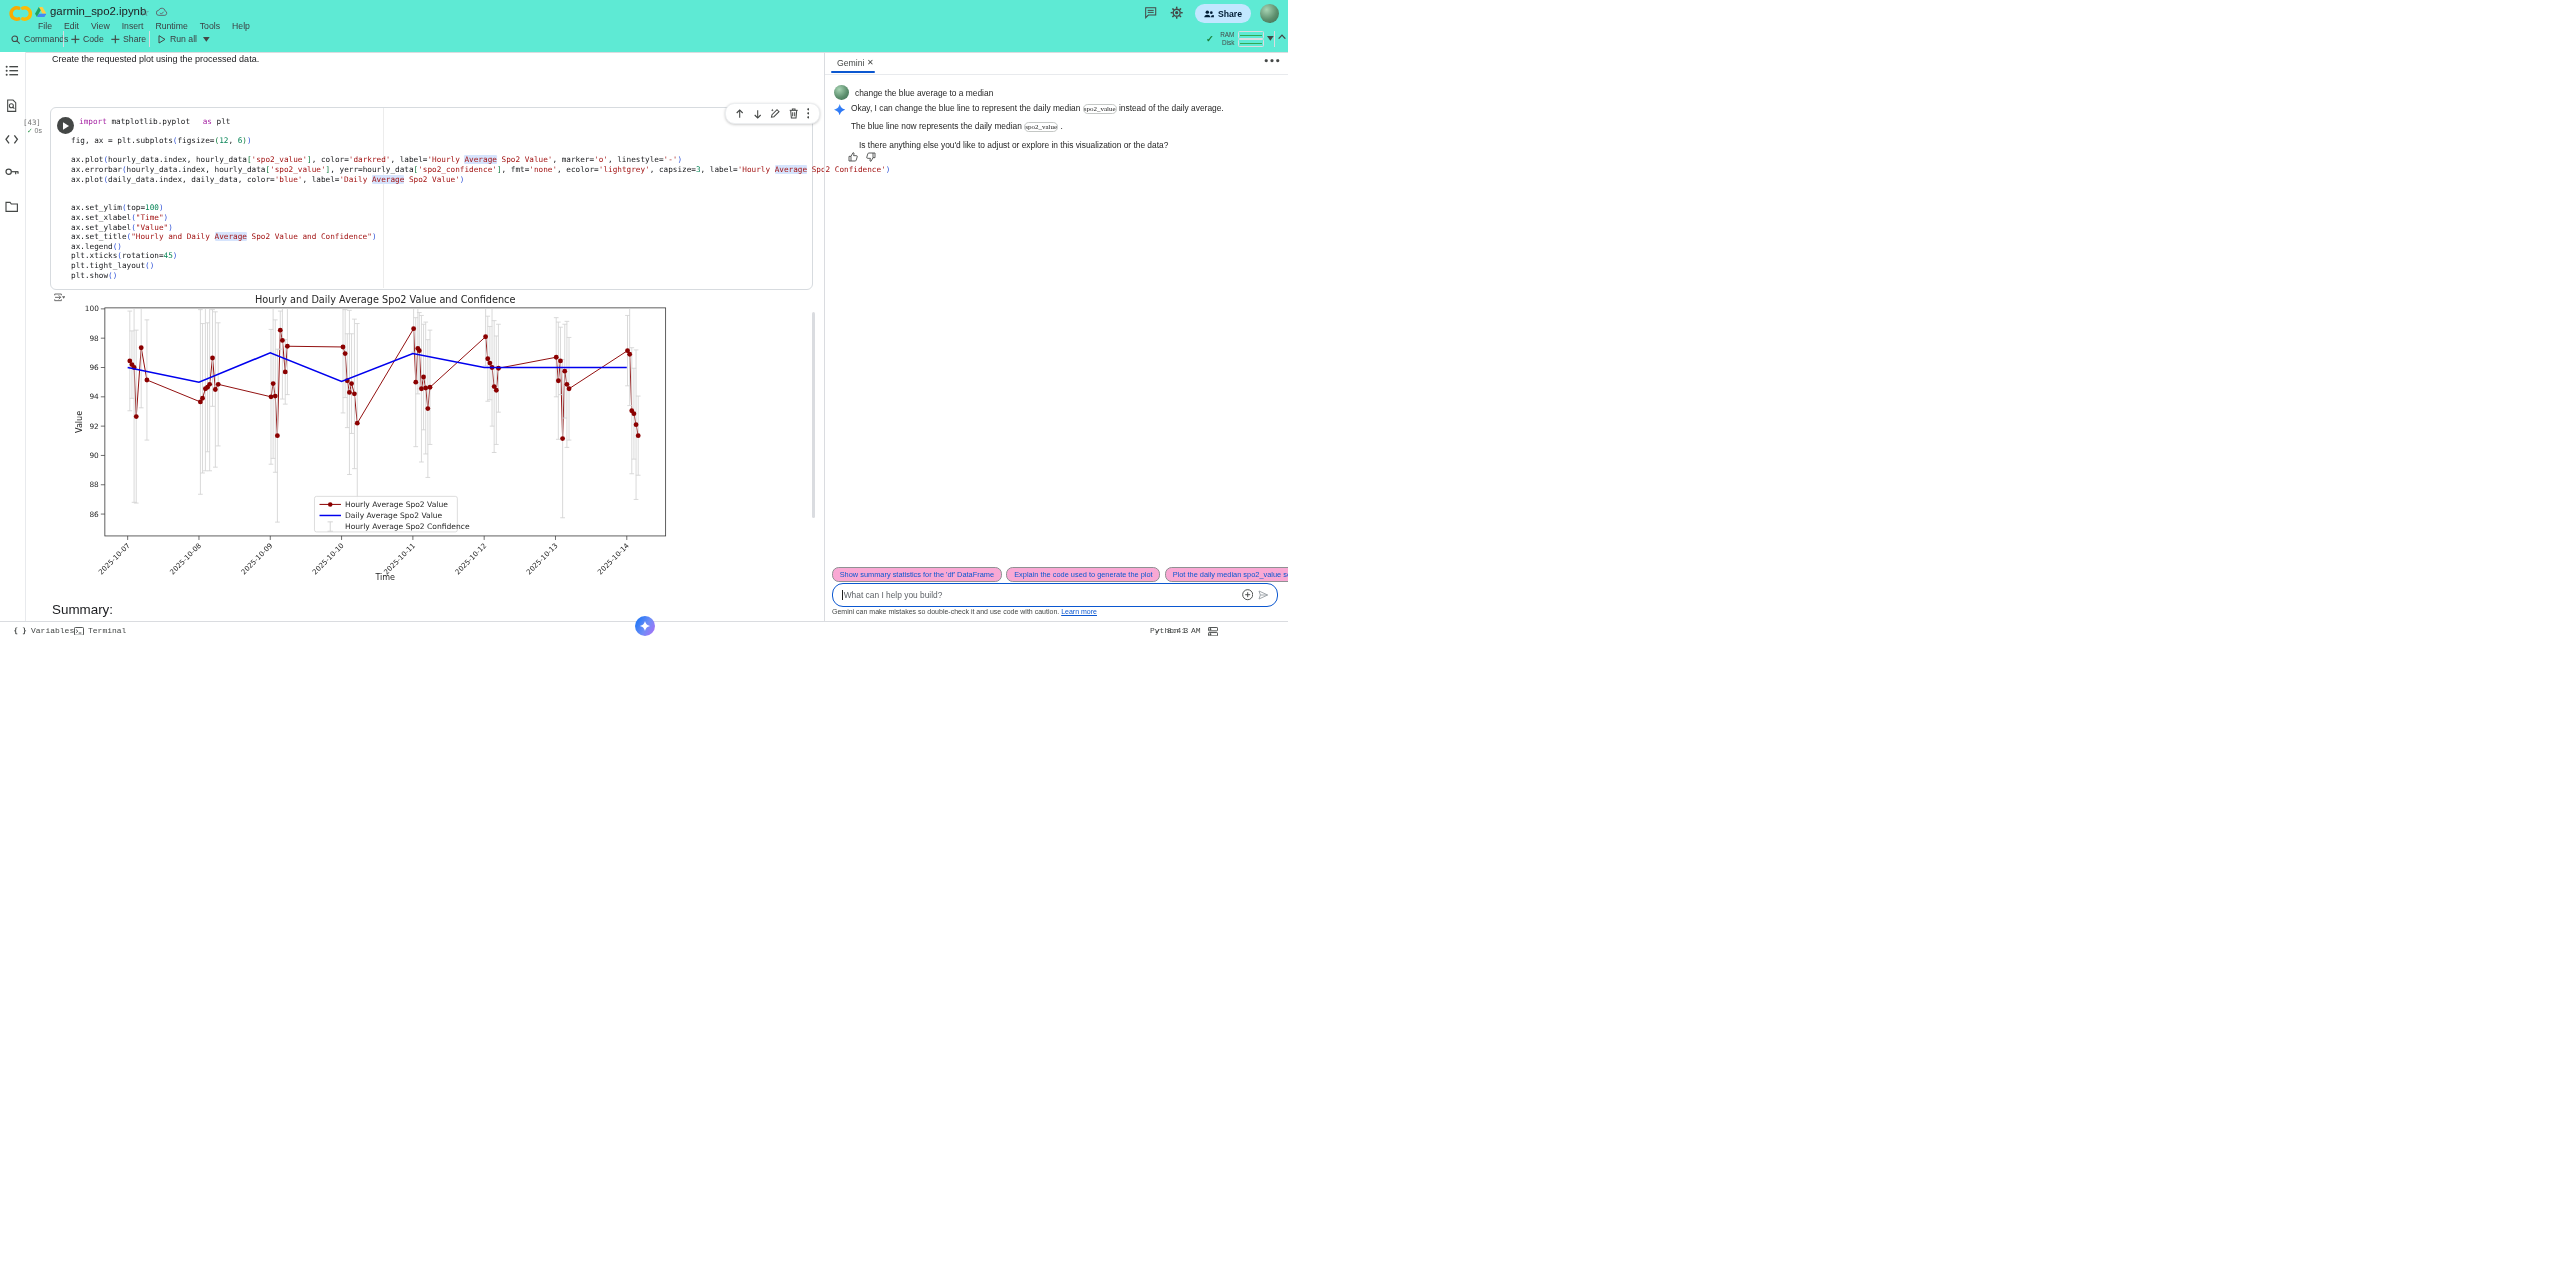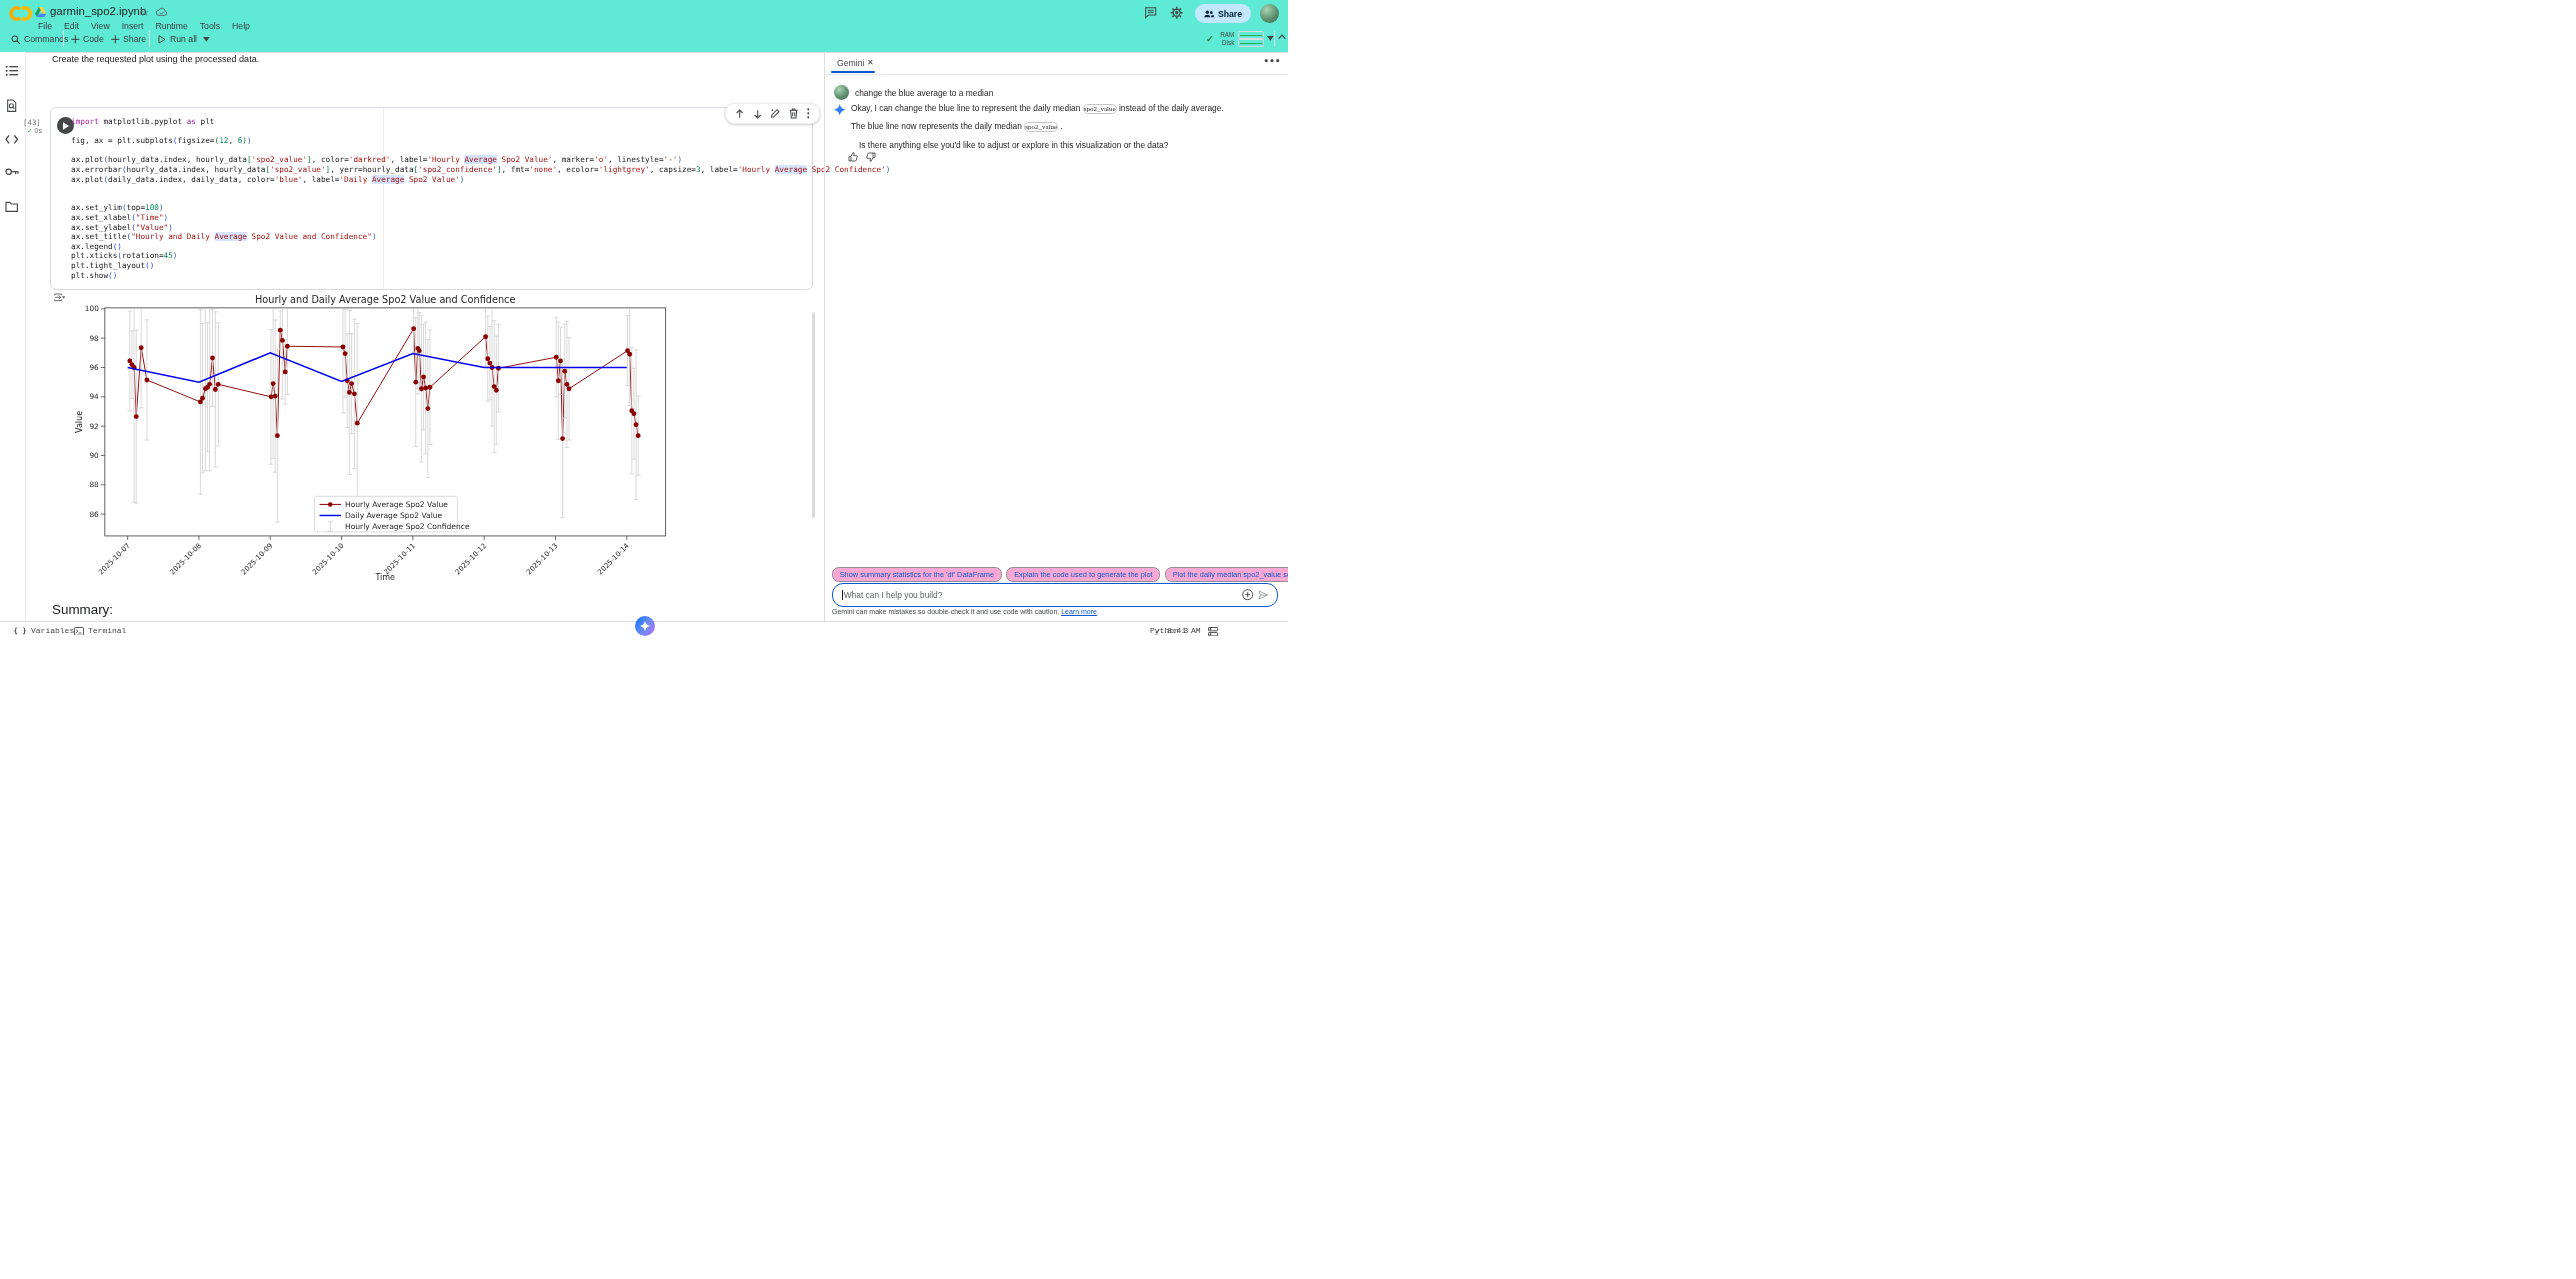--- a/index.html
+++ b/index.html
@@ -32,21 +32,21 @@
   
   #intro{position:absolute;left:52px;top:54px;font-size:9px;color:#202124;}
   #reasoning{position:absolute;left:52px;top:80px;width:506px;font-size:9px;line-height:13.4px;color:#202124;}
   #cell-editor{position:absolute;left:50px;top:107px;width:761px;height:181px;border:0.7px solid #d7dbdf;border-radius:6px;background:#fff;}
   #ruler{position:absolute;left:383px;top:108px;width:0.7px;height:180px;background:#ececec;}
   #run-btn{position:absolute;left:57px;top:117px;width:17px;height:17px;border-radius:50%;background:#444746;display:flex;align-items:center;justify-content:center;}
   #gutter-exec{position:absolute;left:23px;top:118px;font-family:"DejaVu Sans Mono",monospace;font-size:7.4px;color:#757575;}
   #gutter-time{position:absolute;left:27px;top:127px;font-size:7px;color:#757575;}
   #gutter-time .chk{color:#1e8e3e;font-size:6.7px;margin-right:2px;}
   #code-lines{position:absolute;left:71px;top:117px;font-family:"DejaVu Sans Mono",monospace;font-size:7.7px;line-height:9.6px;white-space:pre;}
-  .tok.d{color:#202124;} .tok.kw{color:#a626a4;} .tok.str{color:#a31515;}
+  .tok.d{color:#202124;} .tok.kw{color:#a626a4;margin-left:8px;} .tok.str{color:#a31515;}
   .tok.num{color:#098658;} .tok.b1{color:#3355d8;} .tok.b2{color:#0e7a3a;}
   .tok.hl{background:#d6e4fd;border-radius:1.3px;}
   #cell-toolbar{position:absolute;left:725px;top:103px;width:82px;height:19px;background:#fff;border:0.7px solid #eceef0;border-radius:9.4px;box-shadow:0 0.7px 2.7px rgba(0,0,0,.22);display:flex;align-items:center;justify-content:space-around;padding:0 5.4px;color:#444746;}
   #output-icon{position:absolute;left:54px;top:293px;color:#616161;}
   #plot{position:absolute;left:74px;top:293px;width:597px;height:290px;}
   #summary{position:absolute;left:52px;top:602px;font-size:13.4px;color:#202124;}
   #nb-scrollbar{position:absolute;left:812px;top:312px;width:3.4px;height:206px;background:#dadce0;border-radius:2px;}
   
   #panel-border{position:absolute;left:824px;top:52px;width:0.7px;height:569px;background:#dadce0;}
   #tab-label{position:absolute;left:837px;top:58px;font-size:8.7px;color:#444746;}

